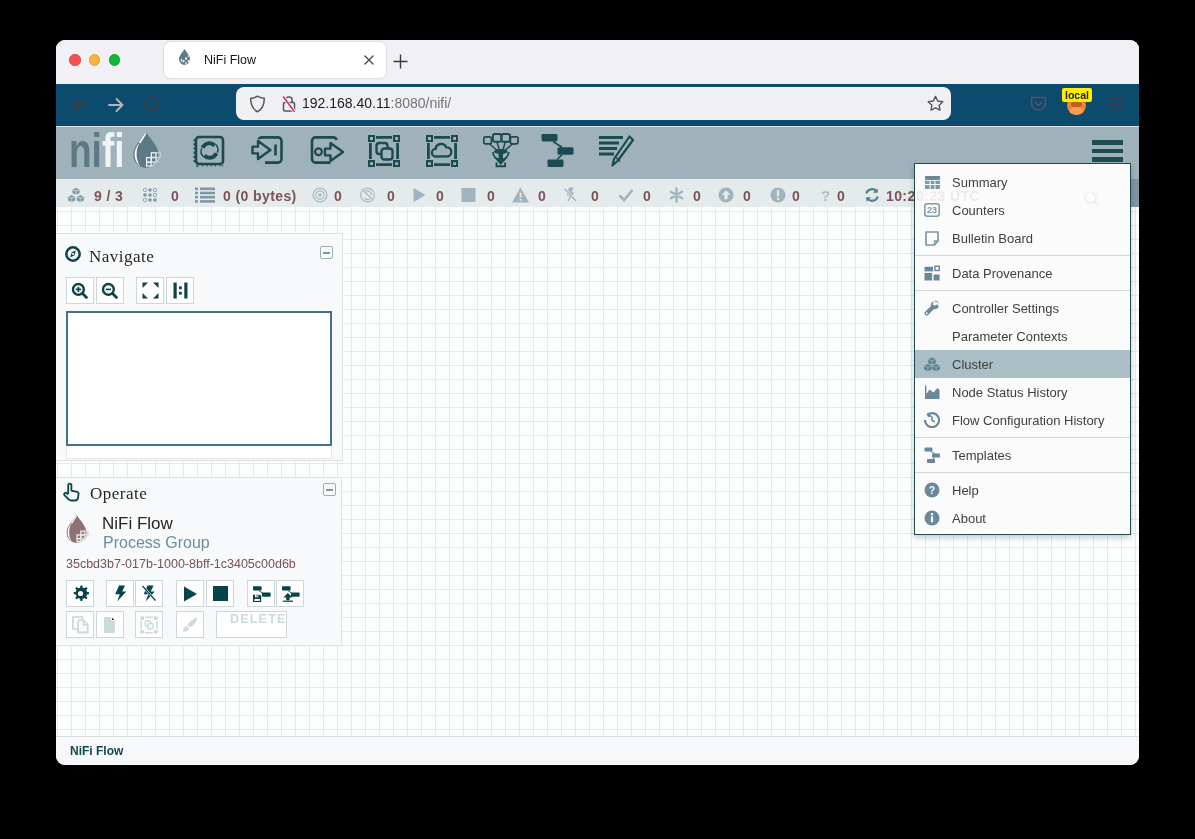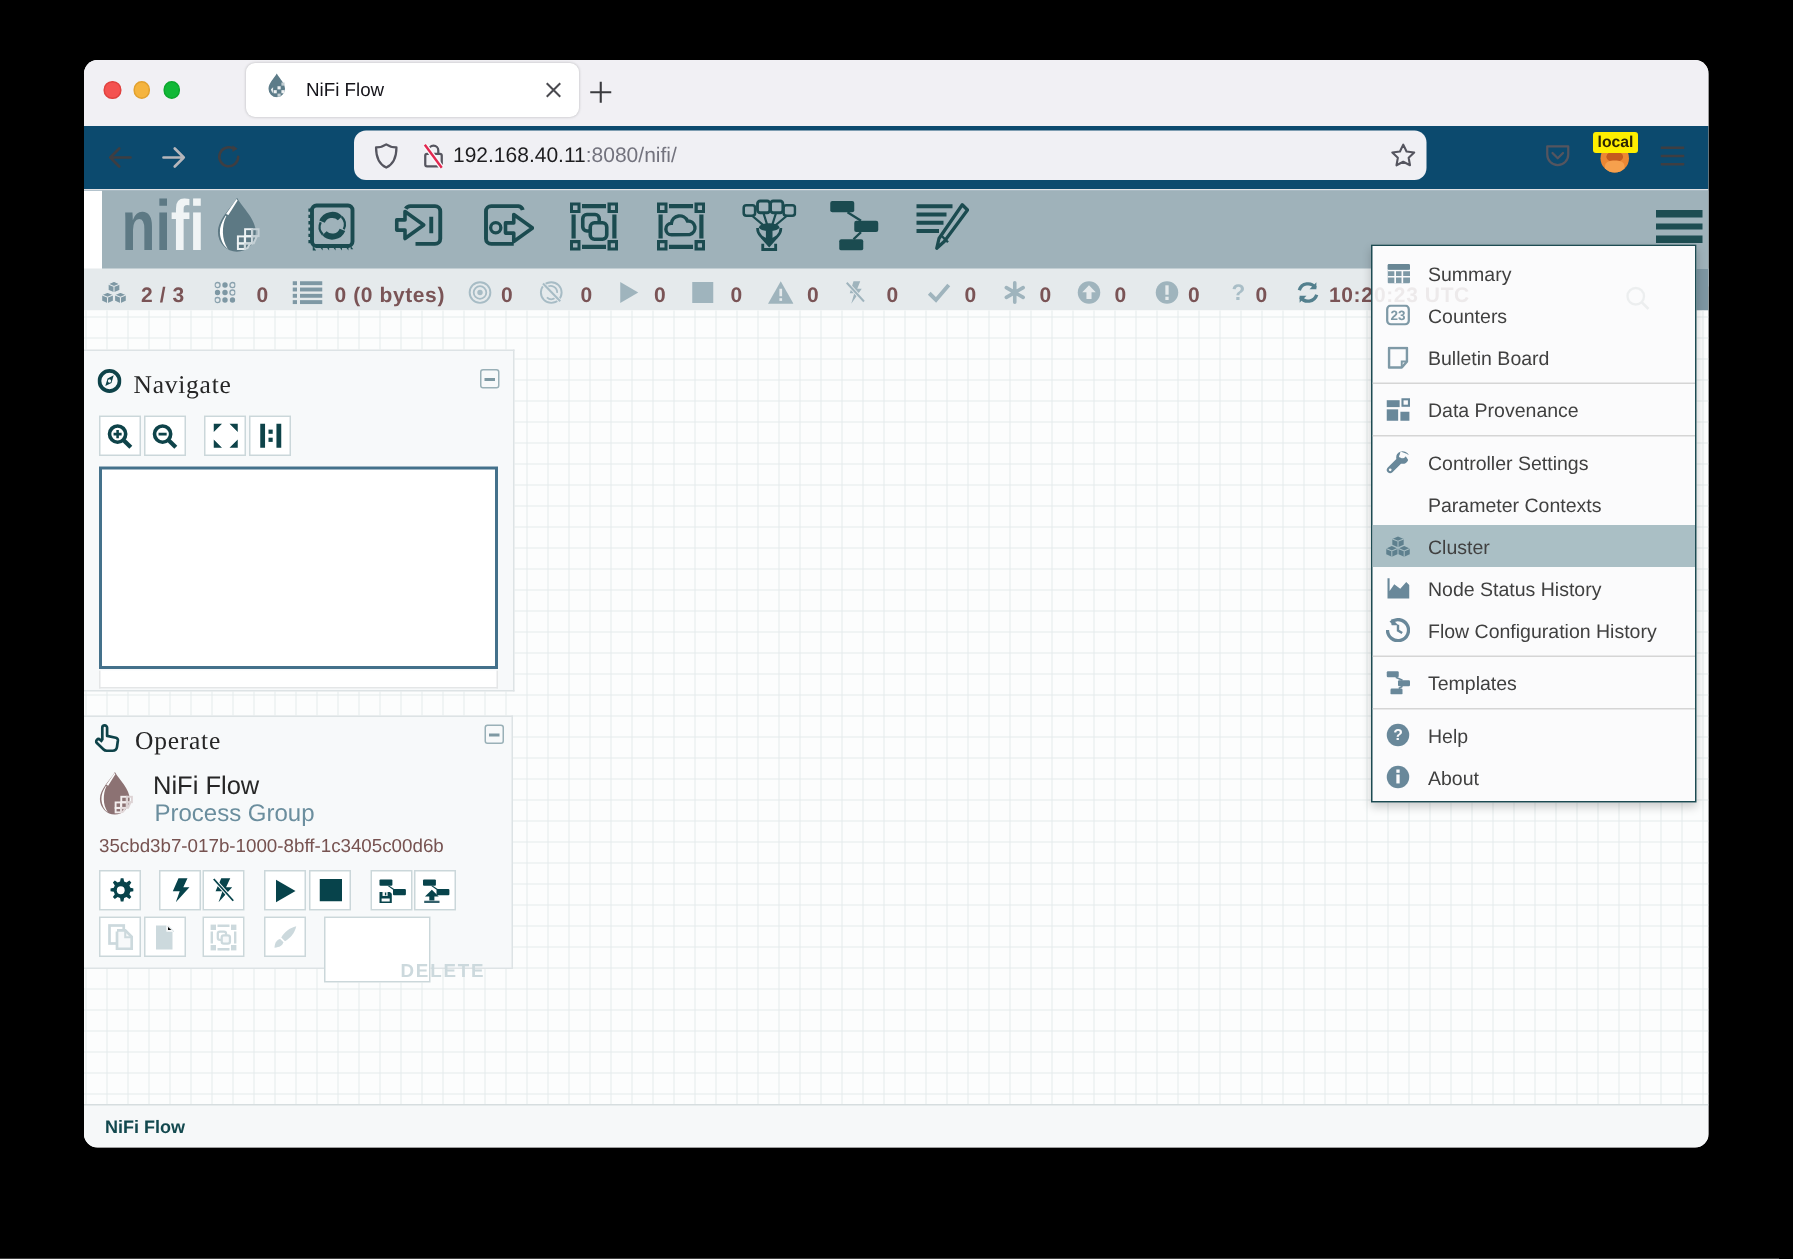--- a/index.html
+++ b/index.html
@@ -8,21 +8,21 @@
   
   #tabbar { position:absolute; left:0; top:0; width:100%; height:44px; background:#f1f0f4; }
   .tl { position:absolute; top:14px; width:11.5px; height:11.5px; border:0.5px solid; border-radius:50%; }
   #tab { position:absolute; left:108px; top:2px; width:222px; height:36px; background:#fff; border-radius:6px; box-shadow:0 0 2px rgba(0,0,0,.25); }
   #tab .title { position:absolute; left:40px; top:11px; font-size:12.5px; color:#15141a; }
   #urlrow { position:absolute; left:0; top:44px; width:100%; height:43px; background:#0c4a6e; border-bottom:1px solid #e1e1e4; }
   #urlfield { position:absolute; left:180px; top:3px; width:715px; height:33px; background:#f0f0f4; border-radius:8px; }
   #urltext { position:absolute; left:66px; top:7.5px; font-size:14px; color:#1d1d1f; }
   #urltext .dim { color:#73737e; }
   
-  #nfheader { position:absolute; left:12px; top:87px; width:100%; height:64px; background:#9fb2ba;padding-left:29px; }
+  #nfheader { position:absolute; left:0; top:87px; width:100%; height:64px; background:#9fb2ba;padding-left:29px; }
   #nfstatus { position:absolute; left:0; top:139px; width:100%; height:28px; background:#e5eaec; font-size:14px; font-weight:bold; color:#7a5456; letter-spacing:0.4px; }
   #nfstatus .ico { position:absolute; top:2px; height:28px; display:flex; align-items:center; }
   #nfstatus .num { position:absolute; top:9px; }
   #canvas { position:absolute; left:0; top:167px; width:100%; height:529px;
     background-color:#fcfdfd;
     background-image:linear-gradient(to right,#e3eaeb 1px,transparent 1px),linear-gradient(to bottom,#e3eaeb 1px,transparent 1px);
     background-size:14px 14px; background-position:1px 4px; }
   #breadcrumb { position:absolute; left:0; top:696px; width:100%; height:29px; background:#f6f8f9; border-top:1px solid #d6dddf; }
   #breadcrumb b { position:absolute; left:14px; top:7px; font-size:12px; color:#12484e; }
   
@@ -231,21 +231,21 @@
     <svg class="ico" style="left:11px" width="18" height="28" viewBox="0 0 18 17">
       <g fill="#7e98a4" stroke="#e5eaec" stroke-width="0.9">
         <path d="M9 1 L13 2.8 L13 7 L9 8.8 L5 7 L5 2.8 Z"></path>
         <path d="M4.7 8.2 L8.7 10 L8.7 14.2 L4.7 16 L0.7 14.2 L0.7 10 Z"></path>
         <path d="M13.3 8.2 L17.3 10 L17.3 14.2 L13.3 16 L9.3 14.2 L9.3 10 Z"></path>
       </g>
       <g stroke="#e5eaec" stroke-width="0.7" fill="none">
           <path d="M5 2.8 L9 4.5 L13 2.8 M9 4.5 L9 8.8 M0.7 10 L4.7 11.7 L8.7 10 M4.7 11.7 L4.7 16 M9.3 10 L13.3 11.7 L17.3 10 M13.3 11.7 L13.3 16"></path>
         </g>
     </svg>
-    <span class="num" style="left:38px">2 / 3</span>
+    <span class="num" style="left:38px">9 / 3</span>
 
     <svg class="ico" style="left:87px" width="14" height="28" viewBox="0 0 14 14">
       <g fill="#7e98a4">
         <circle cx="2" cy="2" r="1.7" fill="none" stroke="#8aa2ae" stroke-width="0.9"></circle>
           <circle cx="7" cy="2" r="1.8"></circle>
           <circle cx="12" cy="2" r="1.7" fill="none" stroke="#8aa2ae" stroke-width="0.9"></circle>
         <circle cx="2" cy="7" r="1.8"></circle>
           <circle cx="7" cy="7" r="1.8"></circle>
           <circle cx="12" cy="7" r="1.7" fill="none" stroke="#8aa2ae" stroke-width="0.9"></circle>
         <circle cx="2" cy="12" r="1.7" fill="none" stroke="#8aa2ae" stroke-width="0.9"></circle>
@@ -495,21 +495,21 @@
           <rect x="5.2" y="5" width="5.5" height="5.5" rx="1.4" stroke="#ccd9dd" stroke-width="1.5"></rect>
           <rect x="7.8" y="7.6" width="5.5" height="5.5" rx="1.4" stroke="#ccd9dd" stroke-width="1.5" fill="#f7f9fa"></rect>
         </svg>
     </div>
     <div class="btn27" style="left:120px;top:133px;">
       <svg width="18" height="18" viewBox="0 0 18 18">
           <path d="M16.5 1.5 C12 2.5 8.5 5.5 6.5 9 L9 11.5 C12.5 9.5 15.5 6 16.5 1.5 Z" fill="#ccd9dd"></path>
           <path d="M5.8 10 C3.5 10.5 2.2 12.3 2 15.8 C5.5 15.6 7.3 14.3 8 12.2 Z" fill="#ccd9dd"></path>
         </svg>
     </div>
-    <div style="position:absolute;left:160px;top:133px;width:71px;height:44px;background:#fff;border:1px solid #cbd7da;display:flex;align-items:flex-end;padding-left:37px;">
+    <div style="position:absolute;left:160px;top:133px;width:71px;height:27px;background:#fff;border:1px solid #cbd7da;display:flex;align-items:flex-start;">
       <svg style="margin-left:6px" width="16" height="18" viewBox="0 0 16 18" fill="none">
           <path d="M1 3.8 L15 3.8 M5.5 3.8 L5.5 1.3 L10.5 1.3 L10.5 3.8" stroke="#ccd9dd" stroke-width="1.8"></path>
           <path d="M2.4 6 L13.6 6 L12.7 17 L3.3 17 Z" stroke="#ccd9dd" stroke-width="1.8"></path>
           <path d="M6 8.3 L6 14.7 M10 8.3 L10 14.7 M8 8.3 L8 14.7" stroke="#ccd9dd" stroke-width="1.3"></path>
         </svg>
       <span style="margin-left:7px;font-size:12.5px;font-weight:bold;color:#ccd9dd;letter-spacing:1.2px;">DELETE</span>
     </div>
   </div>
 
   <div id="breadcrumb">

